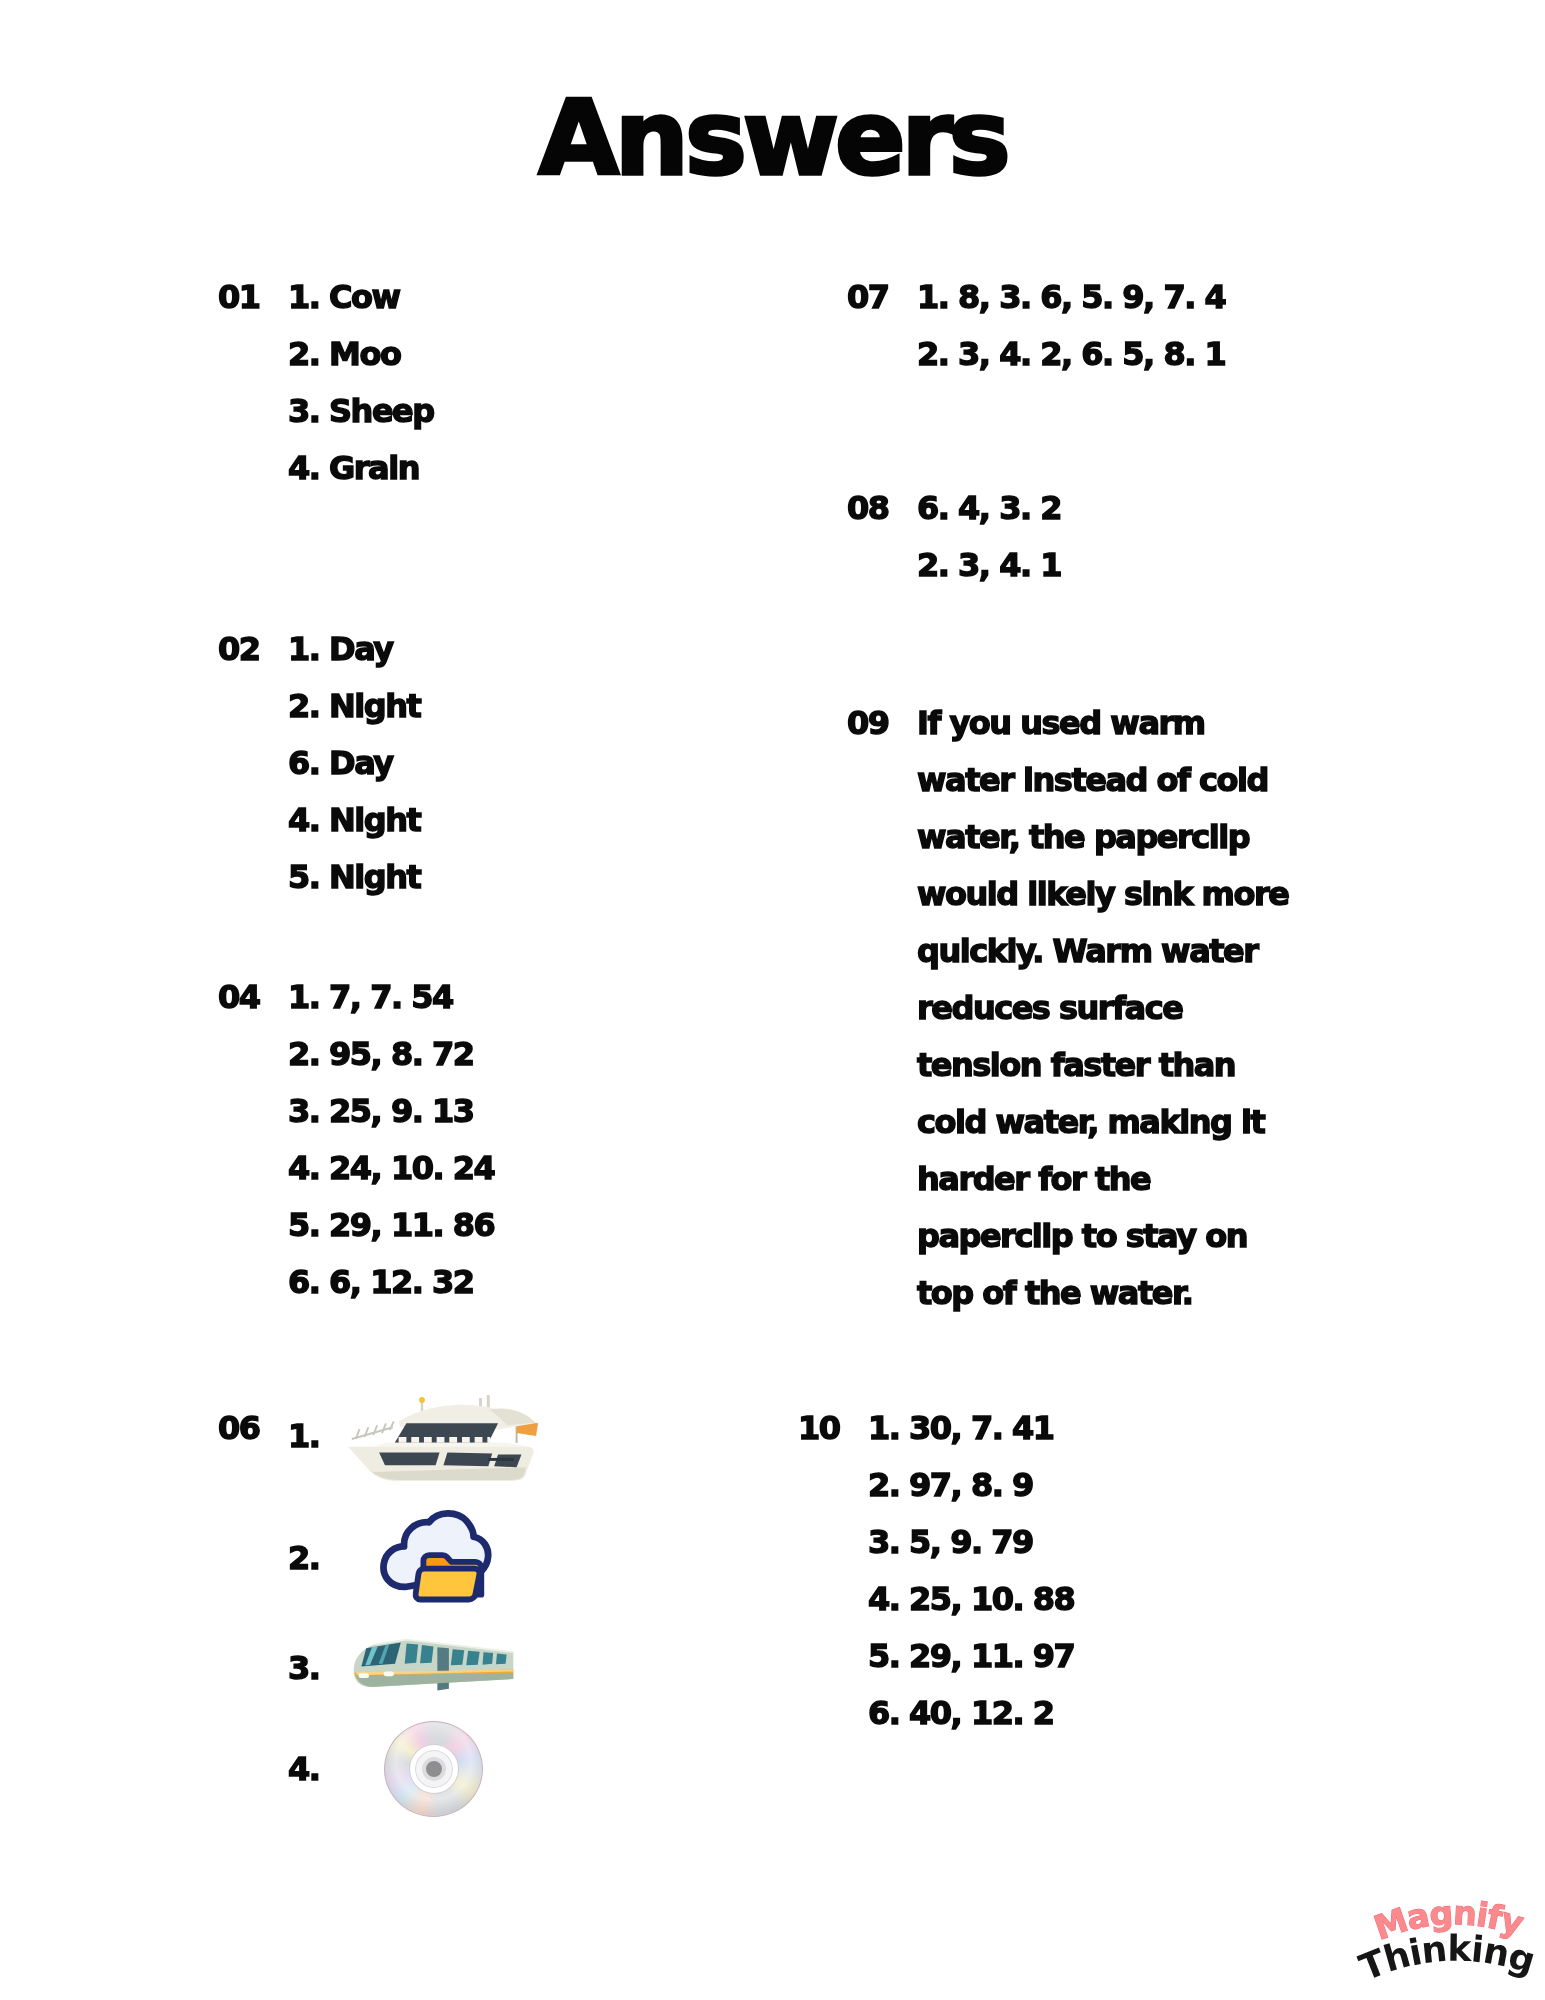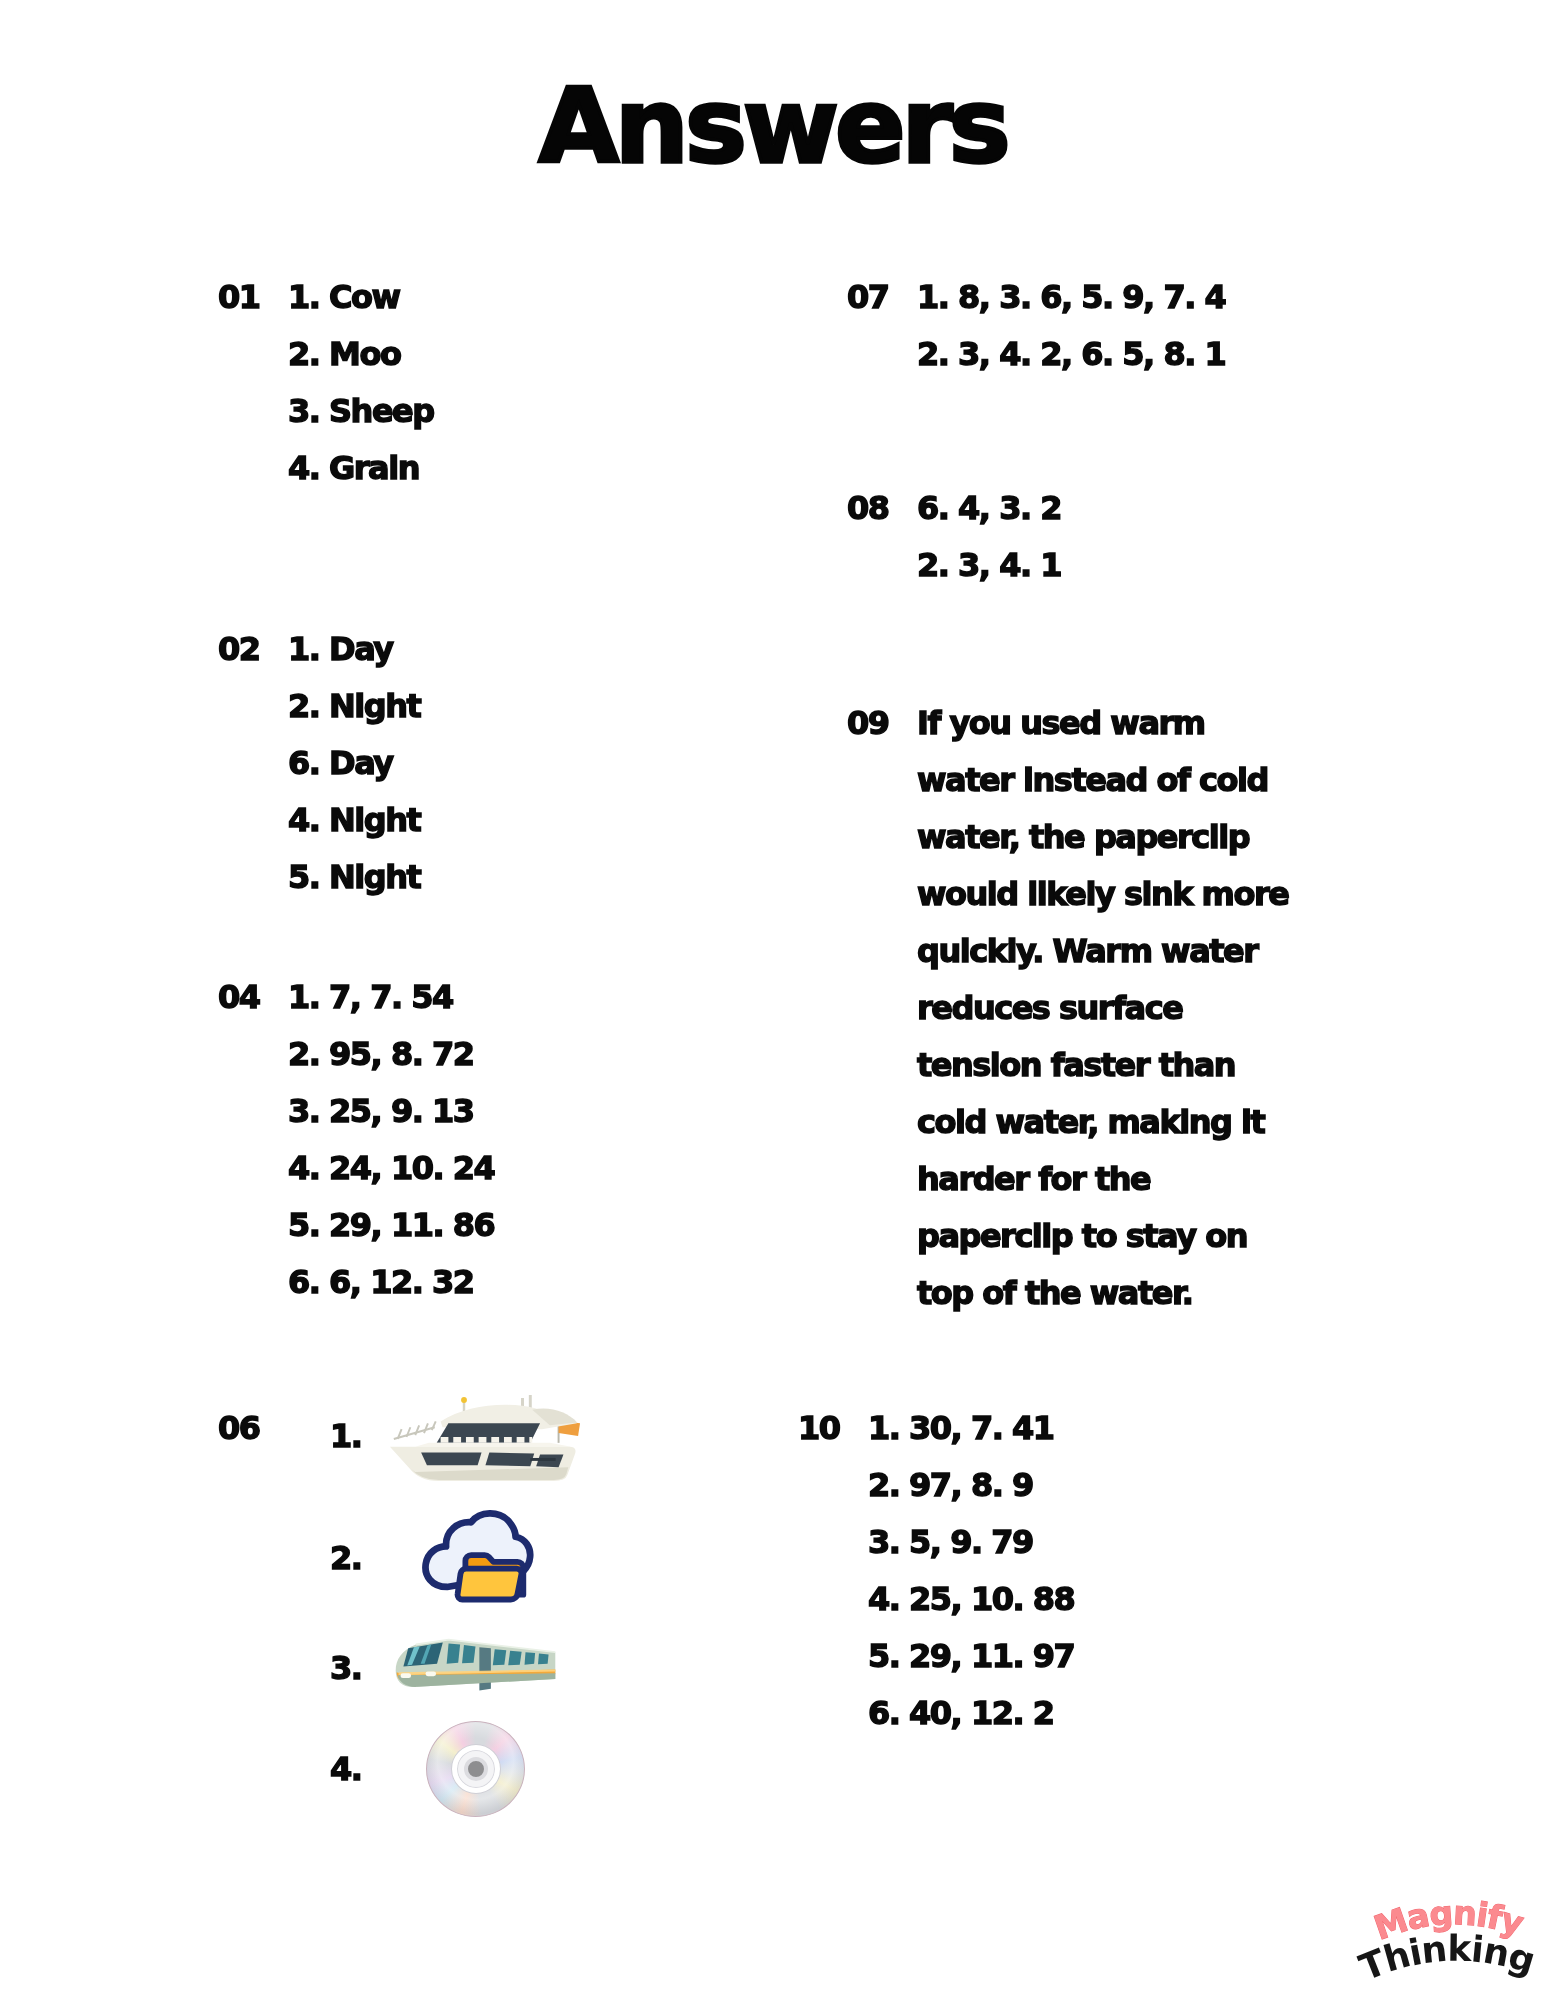--- a/index.html
+++ b/index.html
@@ -3,21 +3,21 @@
 <meta charset="utf-8">
 <style>
   html,body{margin:0;padding:0;}
   body{
     width:1545px;height:2000px;position:relative;background:#ffffff;
     font-family:"DejaVu Sans","Liberation Sans",sans-serif;
     color:#0a0a0a;font-weight:bold;overflow:hidden;
   }
   .page{position:absolute;inset:0;background:#ffffff;}
   .title{
-    position:absolute;top:72px;left:0;width:100%;text-align:center;margin:0;
+    position:absolute;top:84px;left:0;width:100%;text-align:center;margin:0;
     font-size:104px;line-height:1.05;letter-spacing:-4px;color:#050505;
     -webkit-text-stroke:3.5px #050505;
   }
   .section{
     position:absolute;display:flex;align-items:flex-start;
     font-size:32px;line-height:57px;letter-spacing:-1.5px;
     -webkit-text-stroke:1.4px #0a0a0a;
   }
   .sec-num{width:70px;flex:none;}
   .sec-body{flex:none;}
@@ -85,21 +85,21 @@
         <div class="sec-num">04</div>
         <div class="sec-body">
           <div class="line">1. 7, 7. 54</div>
           <div class="line">2. 95, 8. 72</div>
           <div class="line">3. 25, 9. 13</div>
           <div class="line">4. 24, 10. 24</div>
           <div class="line">5. 29, 11. 86</div>
           <div class="line">6. 6, 12. 32</div>
         </div>
       </div>
-      <div class="section images" style="left: 218px; top: 1400px; gap: 42px;">
+      <div class="section images" style="left: 218px; top: 1400px;">
         <div class="sec-num">06</div>
         <div class="sec-body">
           <div class="img-row">
             <span class="inum">1.</span>
             <span class="icon-wrap">
               <svg width="195" height="94" viewBox="0 0 200 96">
                 <path d="M8,50 L50,38" stroke="#c8c7bc" stroke-width="2" fill="none"></path>
                 <path d="M12,50 l4,-10 M21,48 l4,-10 M30,46 l4,-10 M39,44 l4,-10 M47,41 l4,-9" stroke="#c8c7bc" stroke-width="2" fill="none"></path>
                 <path d="M177,32 V54" stroke="#b9b8ad" stroke-width="2" fill="none"></path>
                 <polygon points="177,31 199,34 197,47 177,44" fill="#ef9f3f"></polygon>

